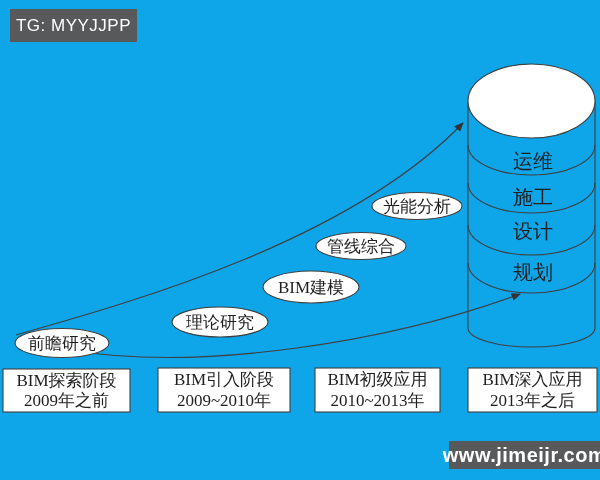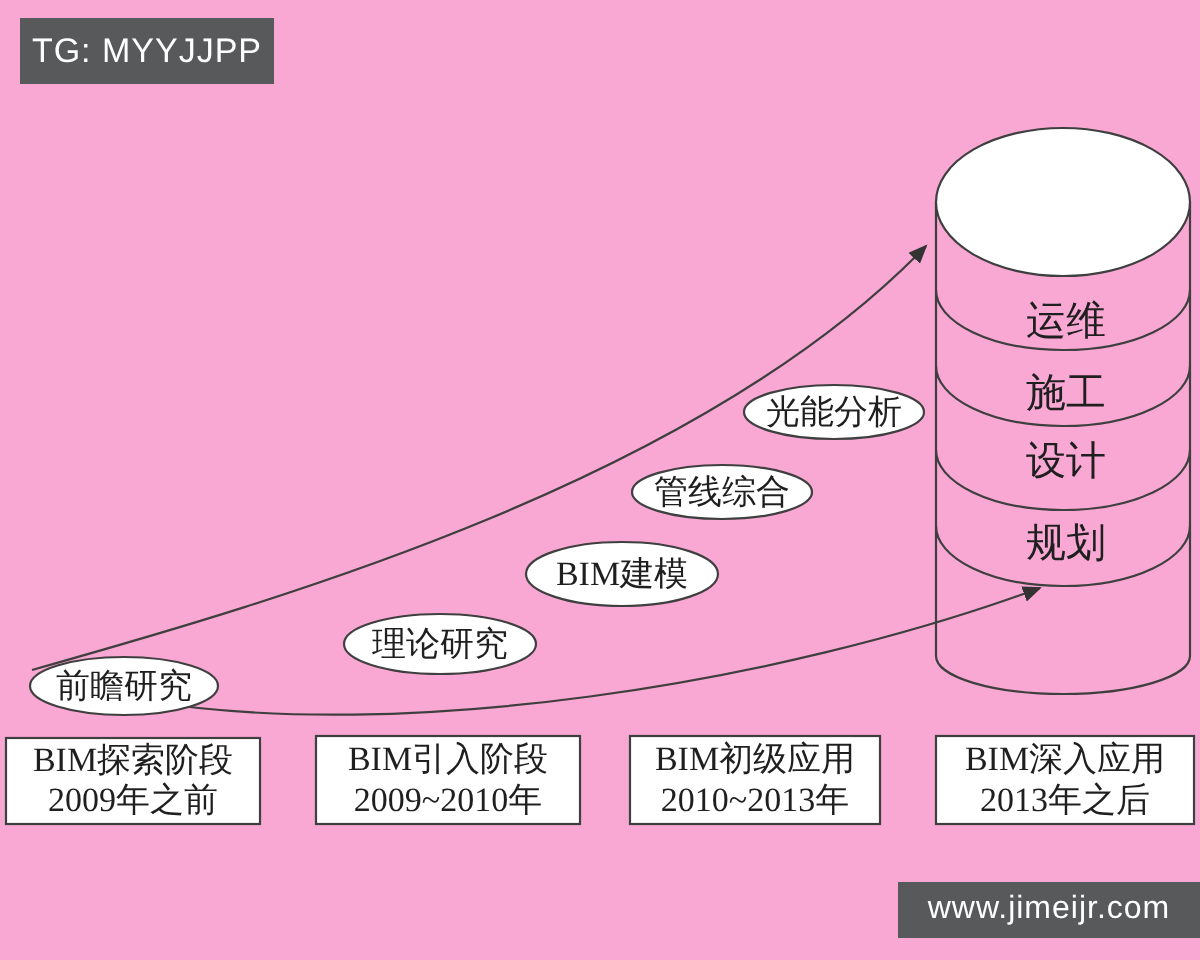--- a/index.html
+++ b/index.html
@@ -8,21 +8,21 @@
     width: 600px;
     height: 480px;
     background: #ffffff;
     overflow: hidden;
     font-family: "Liberation Serif", "DejaVu Serif", serif;
   }
   .canvas {
     position: relative;
     width: 600px;
     height: 480px;
-    background: #f9a8d4;
+    background: #0ea5e9;
     text-align: center;
   }
   svg.diagram {
     position: absolute;
     left: 0;
     top: 0;
     display: block;
   }
   .wm {
     position: absolute;
@@ -40,21 +40,22 @@
     top: 9px;
     width: 127px;
     height: 33px;
     font-size: 17px;
   }
   .wm-site {
     left: 449px;
     top: 441px;
     width: 151px;
     height: 28px;
-    font-size: 16px;
+    font-size: 20px;
+    font-weight: bold;
   }
   
   .stroke {
     fill: none;
     stroke: #3f3f3f;
     stroke-width: 1.1;
   }
   .filled-shape {
     fill: #ffffff;
     stroke: #3f3f3f;

